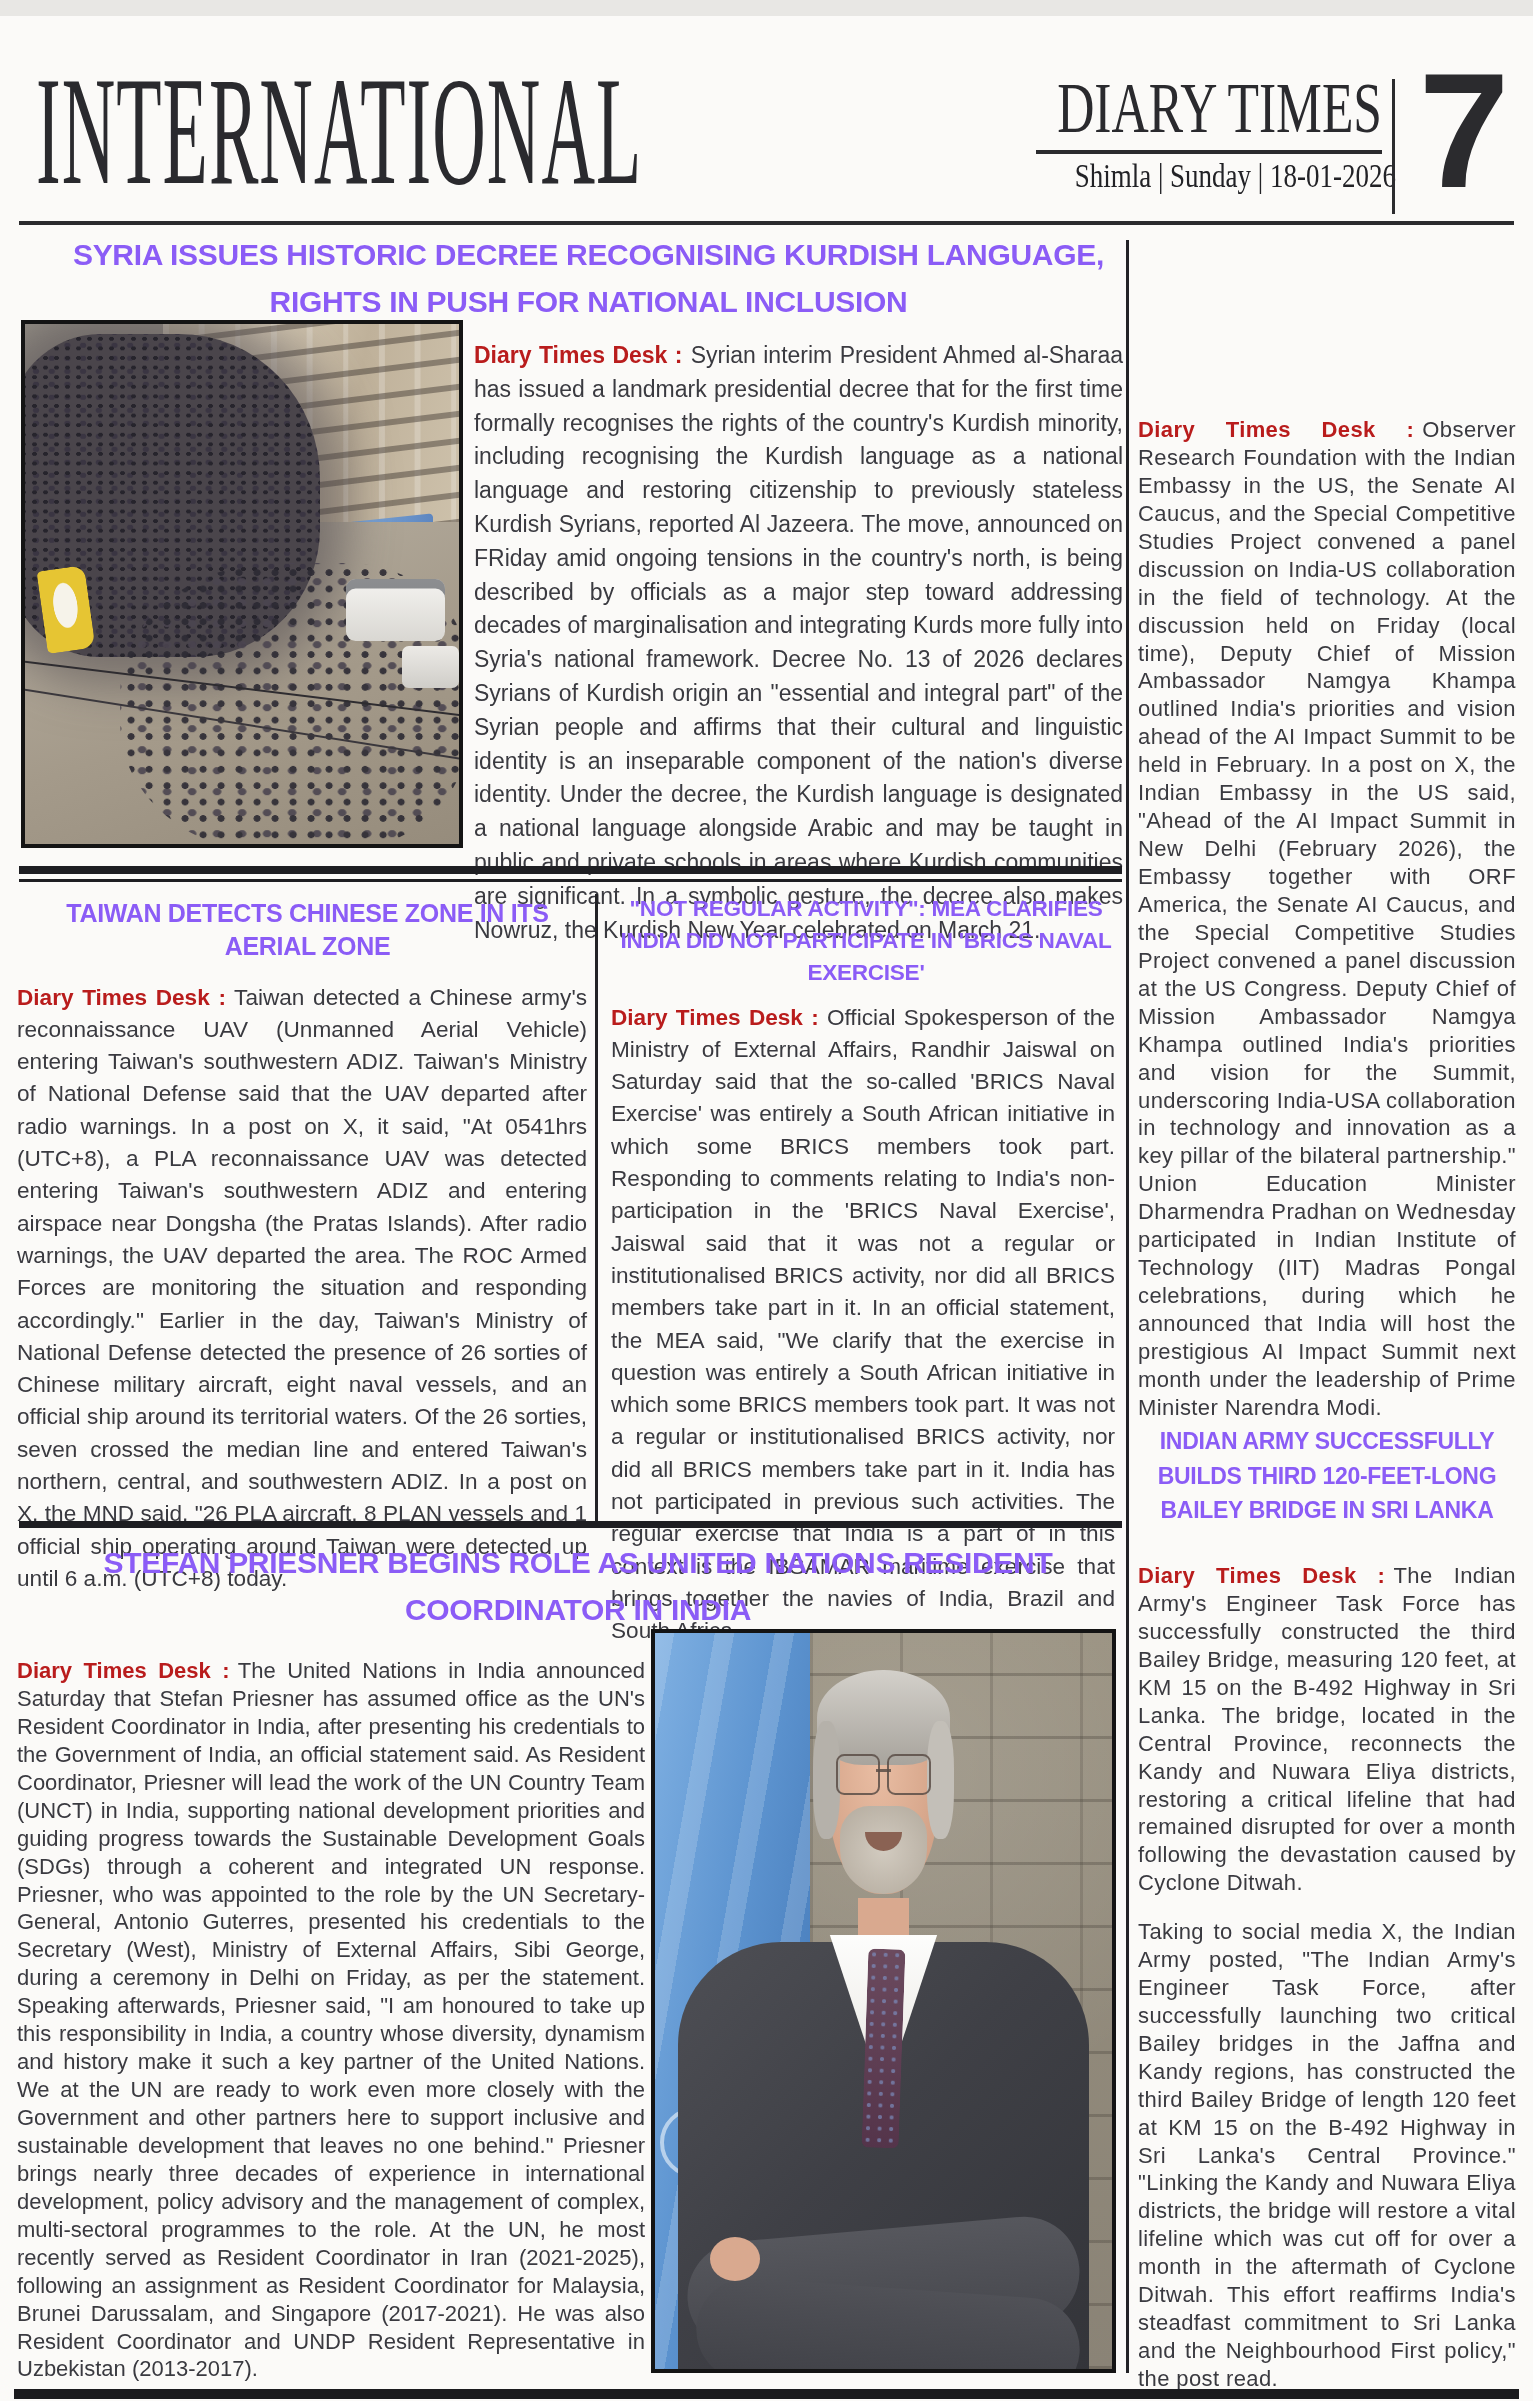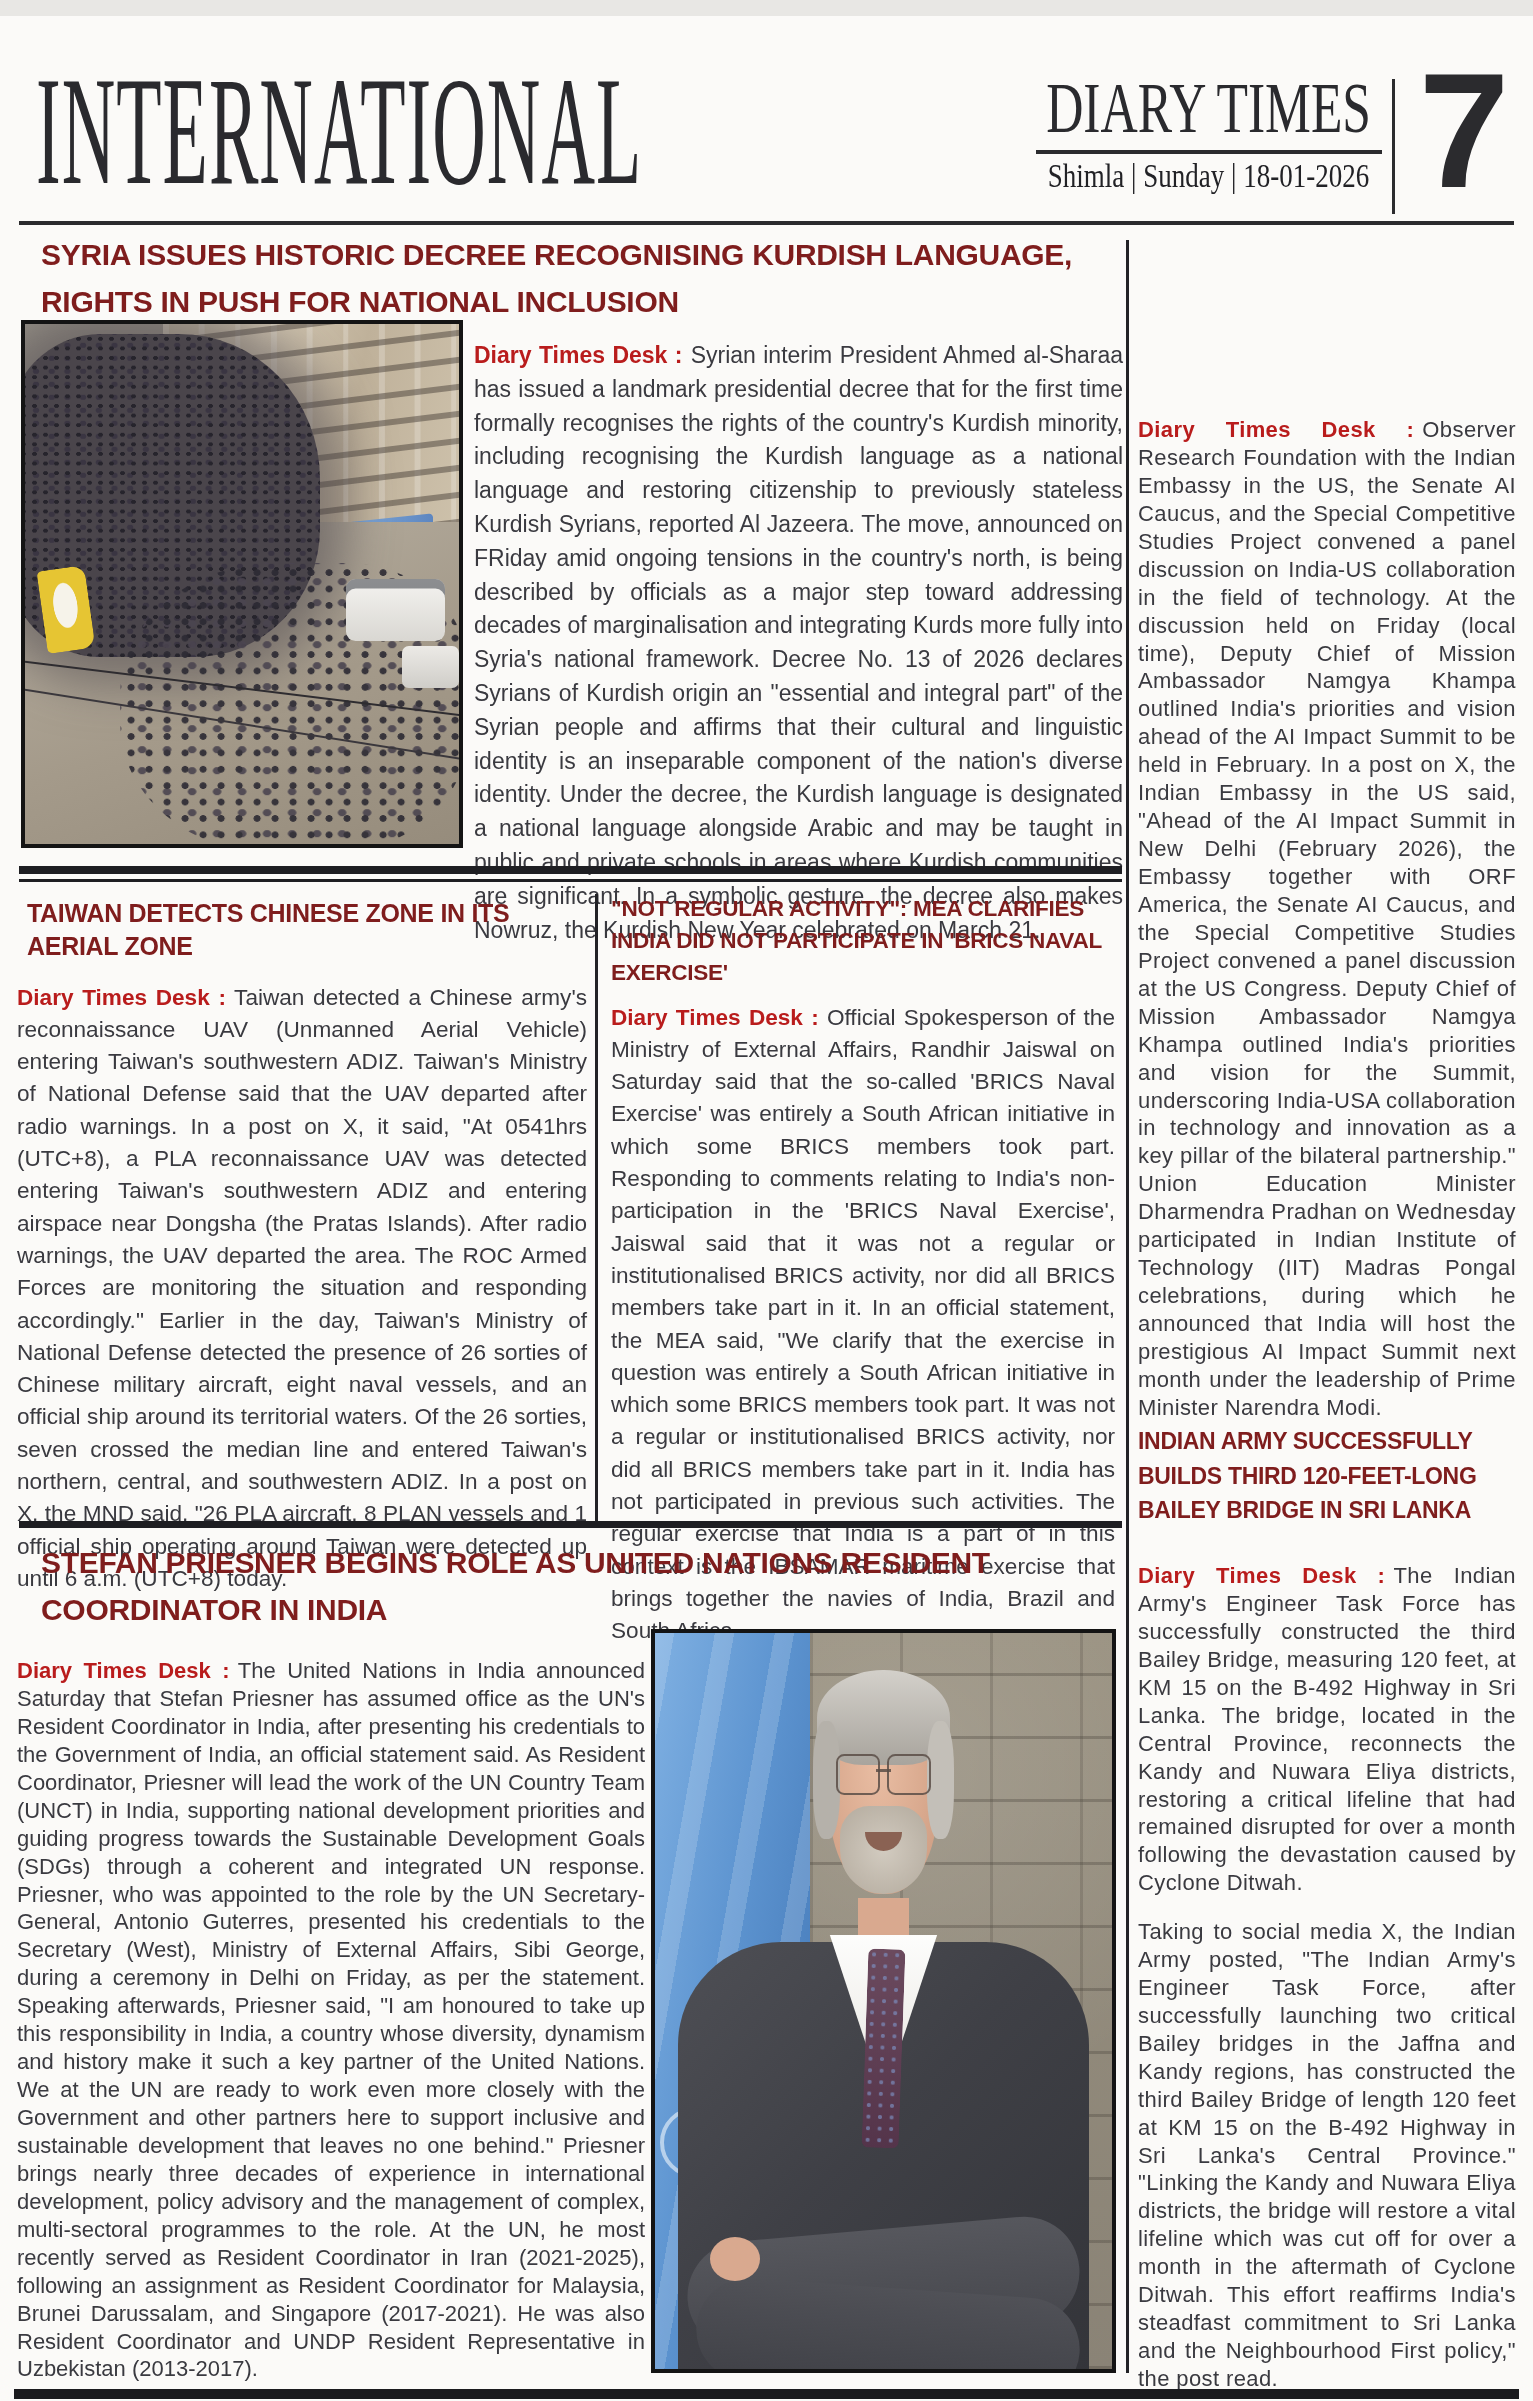--- a/index.html
+++ b/index.html
@@ -3,39 +3,39 @@
 <meta charset="utf-8">
 <style>
   html,body{margin:0;padding:0;}
   body{width:1533px;height:2401px;background:#e8e7e4;font-family:"Liberation Sans",sans-serif;}
   .page{position:absolute;left:0;top:8px;width:1533px;height:2401px;background:#fbfaf8;overflow:hidden;color:#37373c;margin-top:8px;}
   .abs{position:absolute;}
 
   
   .intl-wrap{left:36px;top:41px;width:753px;height:164px;}
   .intl{display:inline-block;font-family:"Liberation Serif",serif;font-weight:400;font-size:103px;letter-spacing:1.4px;color:#2a2a2e;transform:scale(.72,1.5);transform-origin:0 60%;white-space:nowrap;line-height:164px;}
-  .mast{left:1021px;top:55px;width:375px;text-align:center;color:#2a2a2e;}
+  .mast{left:1021px;top:55px;width:375px;text-align:right;color:#2a2a2e;}
   .mast-title{display:inline-block;font-family:"Liberation Serif",serif;font-size:56px;transform:scale(.92,1.28);transform-origin:50% 50%;white-space:nowrap;line-height:75px;}
   .mast-rule{width:346px;height:4.1px;background:#2b2b2e;margin:4.1px auto 6.8px auto;}
   .mast-date{display:inline-block;font-family:"Liberation Serif",serif;font-size:27px;transform:scaleY(1.22);white-space:nowrap;color:#222226;}
   .mast-vrule{left:1392px;top:63px;width:3.4px;height:135px;background:#2b2b2e;}
   .pagenum{left:1401px;top:33px;width:122px;text-align:center;font-size:163px;line-height:163px;font-weight:800;color:#2b2b2e;letter-spacing:-4.1px;}
   .header-rule{left:19px;top:205px;width:1495px;height:4.1px;background:#2b2b2e;}
 
   
   .rule-a{left:19px;top:850px;width:1103px;height:7.5px;background:#1e1e22;}
   .rule-b{left:19px;top:863px;width:1103px;height:2.7px;background:#1e1e22;}
   .vrule-mid{left:595px;top:878px;width:2.7px;height:628px;background:#222226;}
   .vrule-right{left:1126px;top:224px;width:2.7px;height:2133px;background:#222226;}
   .rule-c{left:19px;top:1505px;width:1103px;height:6.8px;background:#1e1e22;}
   .rule-bottom{left:13.7px;top:2373px;width:1505px;height:10.3px;background:#1b1b1e;}
   .rule-bottom2{left:157px;top:2389px;width:1279px;height:3.4px;background:#9a9a98;}
 
   
-  .hl{font-weight:700;color:#7f1d1d;text-align:left;letter-spacing:-0.3px;}
+  .hl{font-weight:700;color:#8b5cf6;text-align:center;letter-spacing:-0.3px;}
   .hl-xl{font-size:30px;line-height:1.55;}
   .hl-md{font-size:25px;line-height:1.3;}
   .hl-mea{font-size:22.6px;line-height:1.42;}
   .hl-rc{font-size:23px;line-height:1.5;}
   .bodytxt{text-align:justify;color:#3a3a40;}
   .byline{font-weight:700;color:#b91c1c;margin-right:8.2px;}
   .syria-body{left:474px;top:300px;width:649px;font-size:23px;line-height:1.47;}
   .taiwan-body{left:17px;top:943px;width:570px;font-size:22.6px;line-height:1.43;}
   .mea-body{left:611px;top:963px;width:504px;font-size:22.6px;line-height:1.43;}
   .rc-body{width:378px;font-size:22px;line-height:1.27;letter-spacing:0.4px;}

